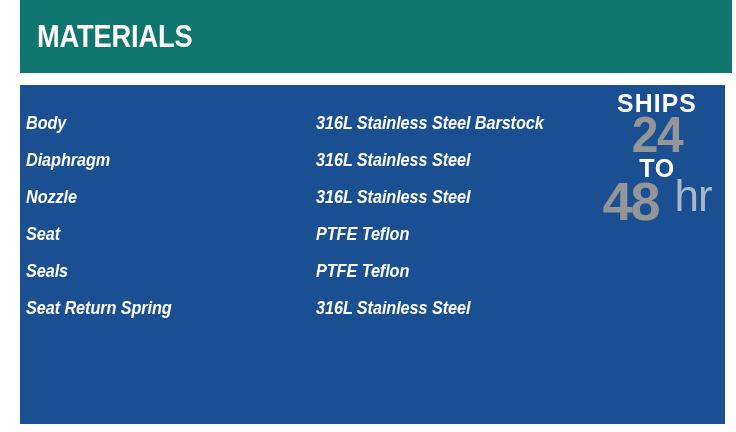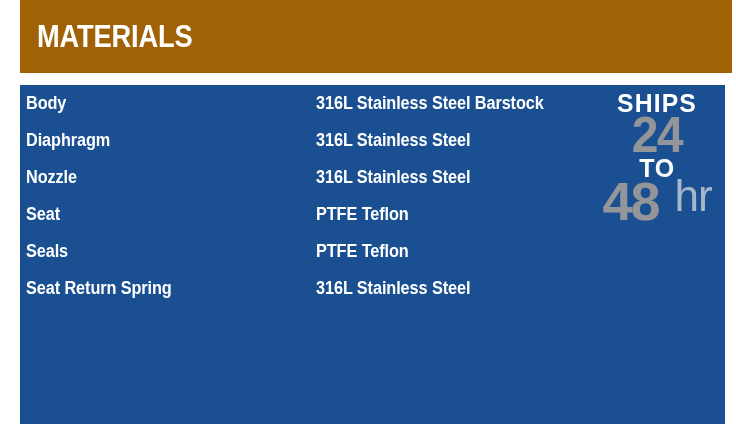--- a/index.html
+++ b/index.html
@@ -22,21 +22,21 @@
     background: #ffffff;
   }
 
   
   .header-bar {
     position: absolute;
     left: 20px;
     top: 0px;
     width: 712px;
     height: 73px;
-    background: #a16207;
+    background: #0f766e;
     display: flex;
     align-items: center;
   }
   .header-title {
     color: #ffffff;
     font-family: "Liberation Sans", sans-serif;
     font-weight: bold;
     font-size: 31px;
     letter-spacing: -0.2px;
     line-height: 1;
@@ -61,24 +61,25 @@
     position: absolute;
     left: 0;
     top: 0;
     width: 100%;
     padding-top: 10px;
     box-sizing: border-box;
   }
 
   .spec-row {
     display: flex;
-    align-items: flex-start;
+    align-items: flex-end;
     height: 37px;
     box-sizing: border-box;
     padding-left: 6px;
+    font-style: italic;
   }
 
   .cell-label,
   .cell-value {
     color: #ffffff;
     font-family: "Liberation Sans", sans-serif;
     font-weight: bold;
     font-size: 17.5px;
     line-height: 1;
     letter-spacing: -0.1px;

